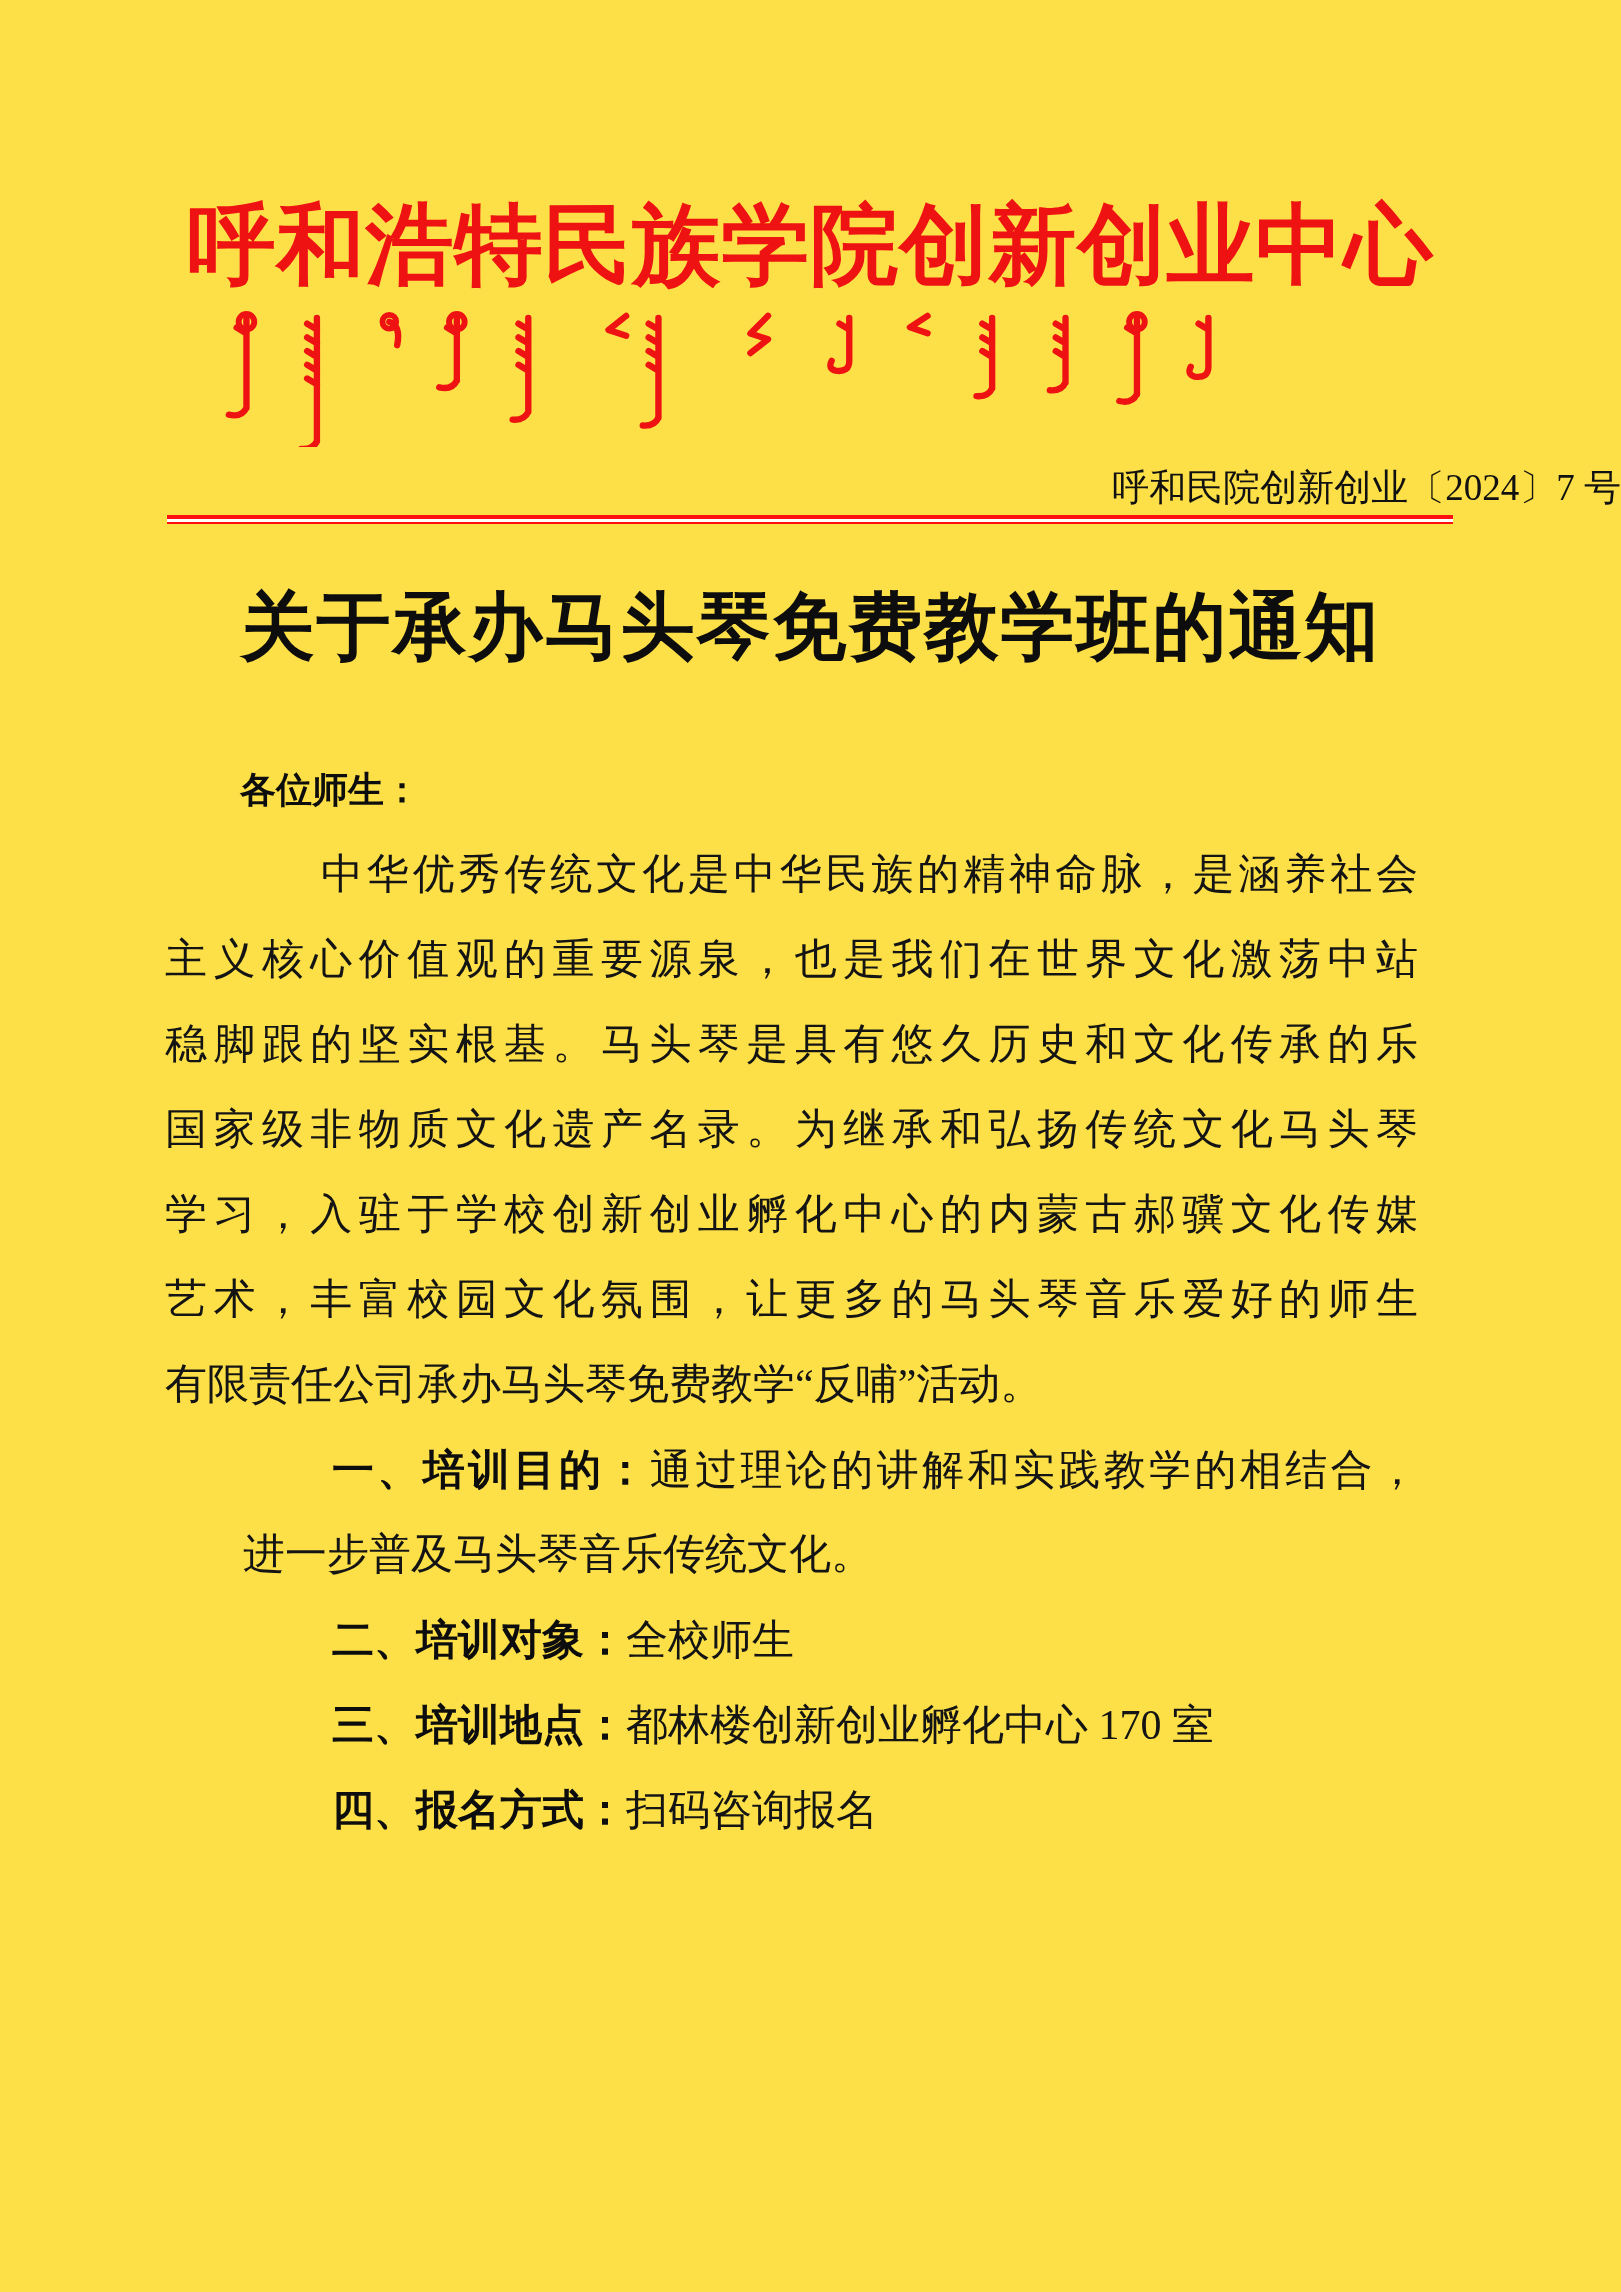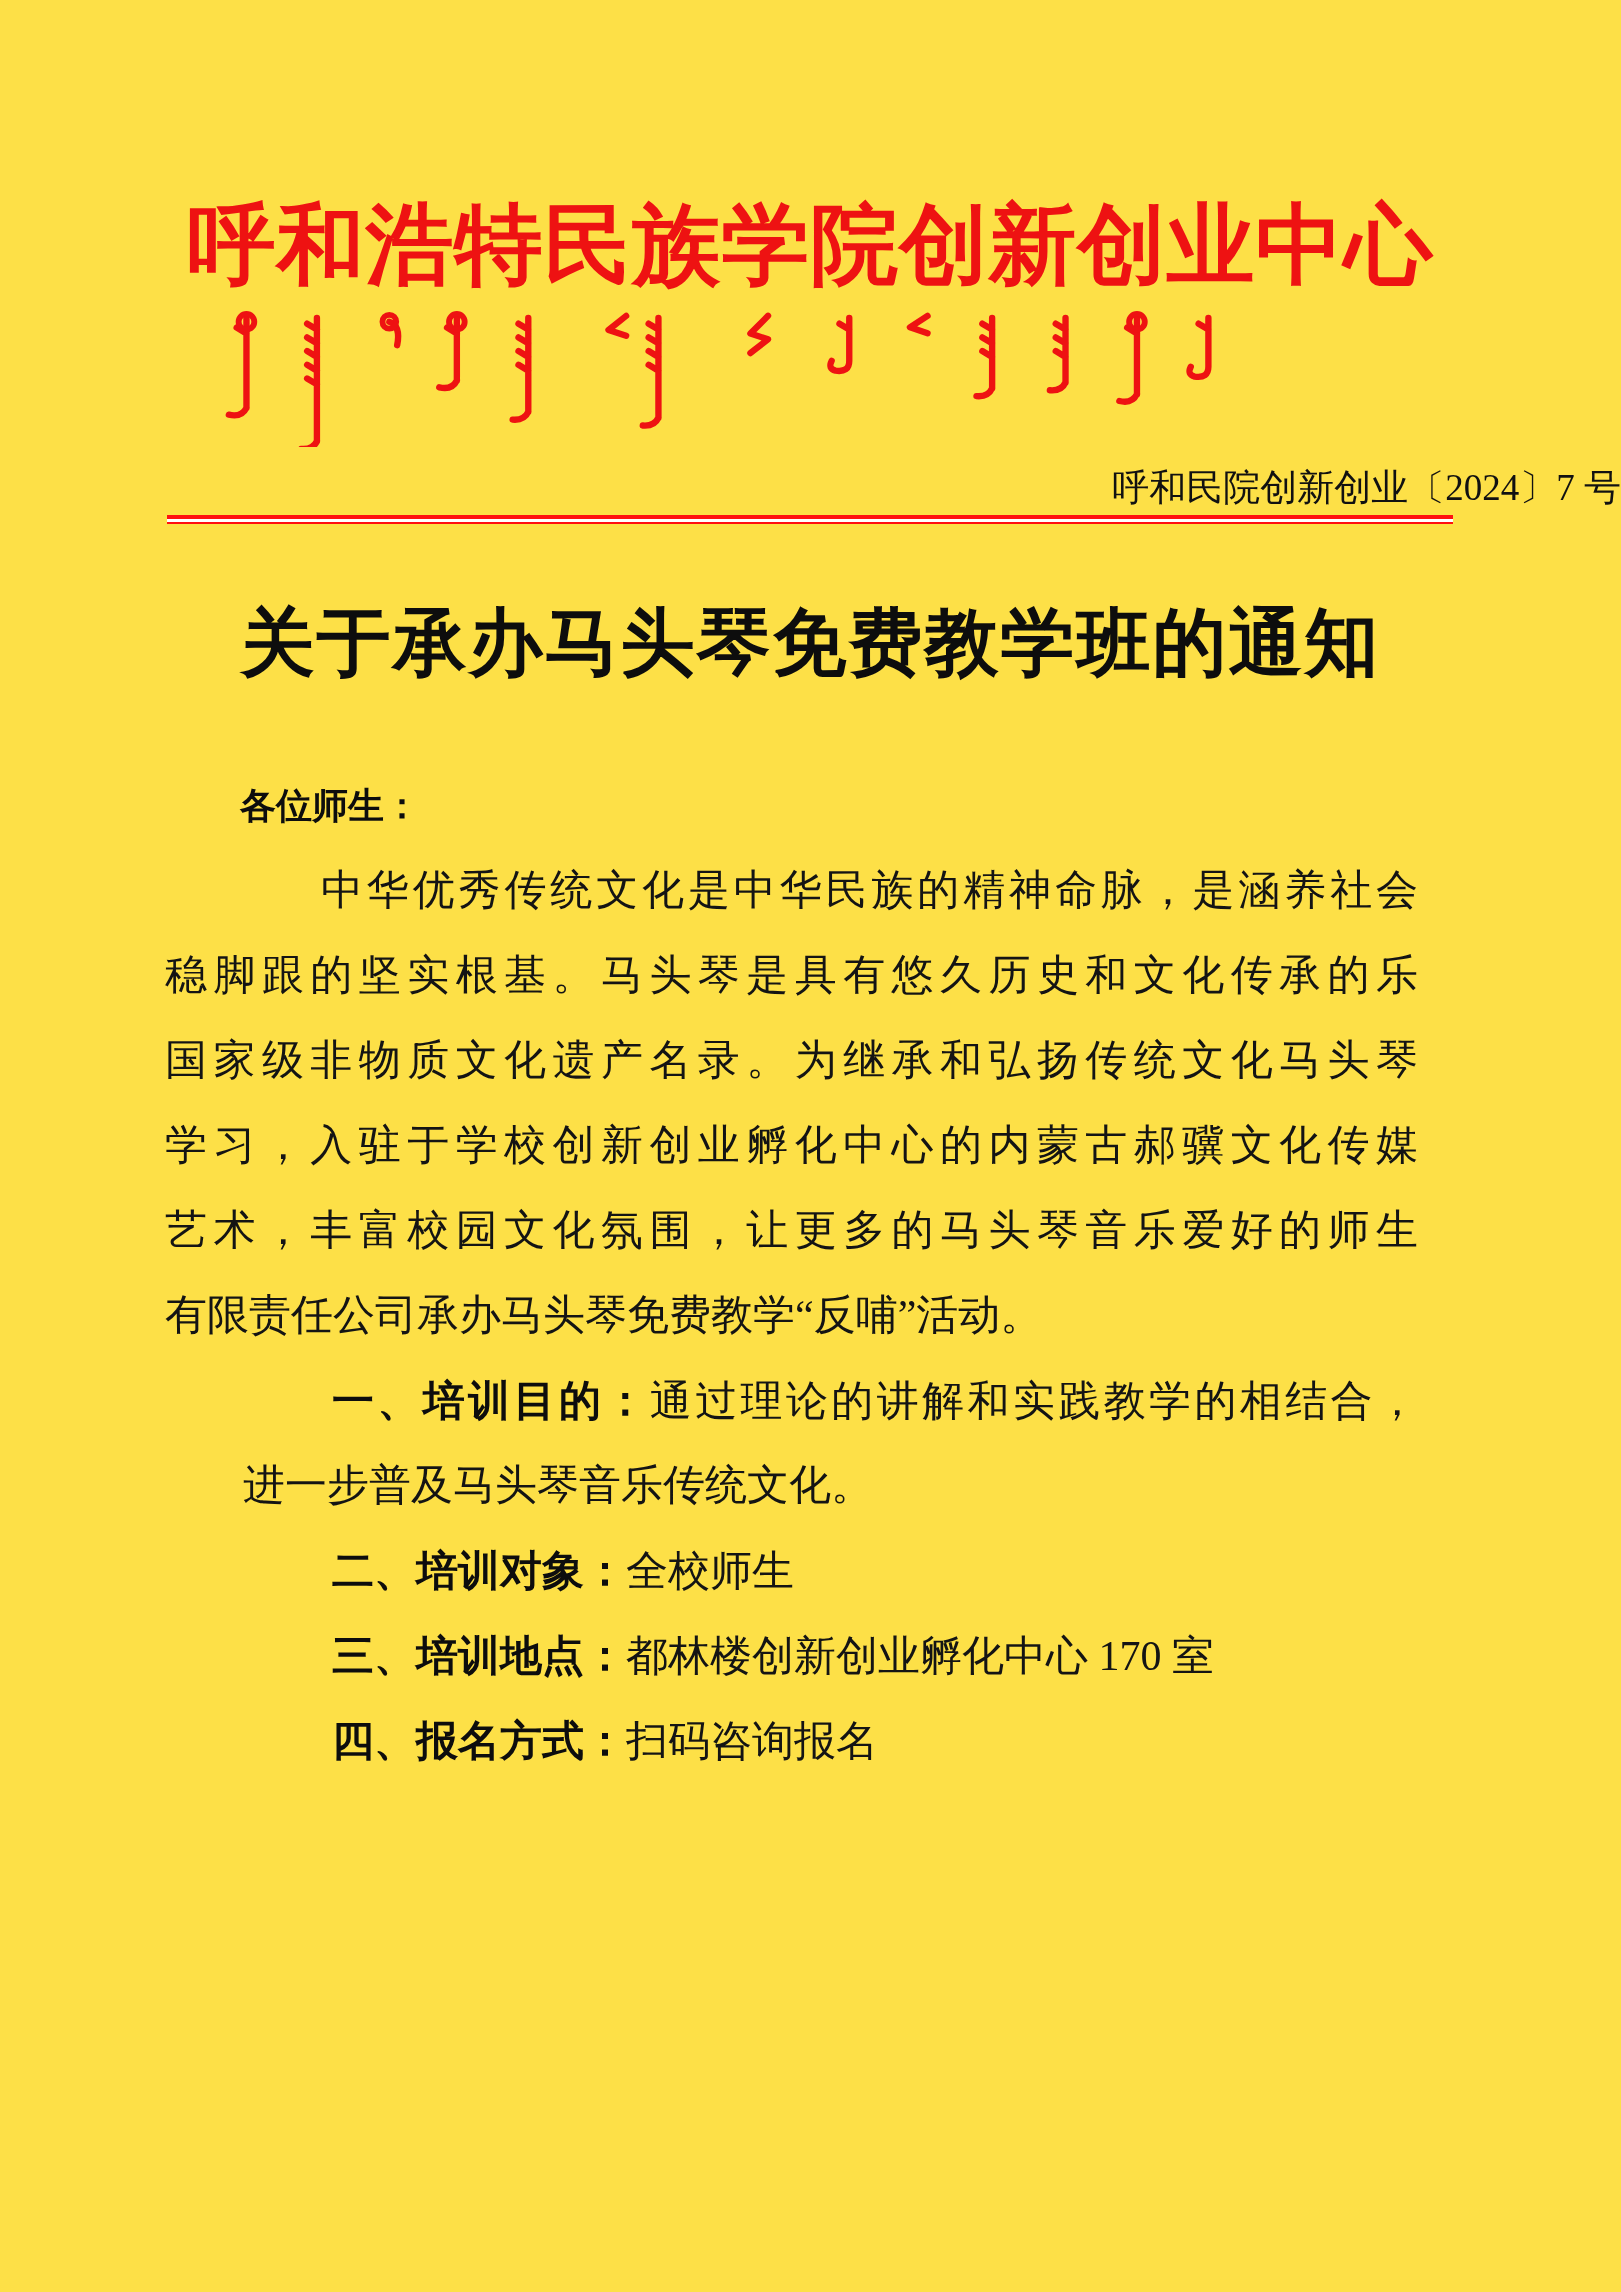--- a/index.html
+++ b/index.html
@@ -38,21 +38,21 @@
   }
   .red-rule {
     margin:5.9px auto 0 167px;
     width:1286px;
   }
   .red-rule .r1 { height:4.9px; background:var(--rule,#ff1010); }
   .red-rule .r2 { height:2.9px; background:#ffffff; }
   .red-rule .r3 { height:2px; background:var(--rule,#ff1010); }
   
   .notice-title {
-    margin-top:72px;
+    margin-top:56px;
     text-align:center;
     font-weight:bold;
     font-size:74px;
     line-height:94px;
     letter-spacing:2px;
     color:#0d0d0d;
     white-space:nowrap;
   }
   
   .body-block {
@@ -125,20 +125,21 @@
       <div class="r3"></div>
     </div>
   </header>
 
   <h2 class="notice-title">关于承办马头琴免费教学班的通知</h2>
 
   <main class="body-block">
     <div class="salutation">各位师生：</div>
 
     <div class="bodyline jl first">中华优秀传统文化是中华民族的精神命脉，是涵养社会</div>
+    <div class="bodyline jl">主义核心价值观的重要源泉，也是我们在世界文化激荡中站</div>
     <div class="bodyline jl">稳脚跟的坚实根基。马头琴是具有悠久历史和文化传承的乐</div>
     <div class="bodyline jl">国家级非物质文化遗产名录。为继承和弘扬传统文化马头琴</div>
     <div class="bodyline jl">学习，入驻于学校创新创业孵化中心的内蒙古郝骥文化传媒</div>
     <div class="bodyline jl">艺术，丰富校园文化氛围，让更多的马头琴音乐爱好的师生</div>
     <div class="bodyline">有限责任公司承办马头琴免费教学“反哺”活动。</div>
 
     <div class="bodyline sec jl">
       <b class="seclabel">一、培训目的：</b><span class="sectext">通过理论的讲解和实践教学的相结合，</span>
     </div>
     <div class="bodyline cont">进一步普及马头琴音乐传统文化。</div>

